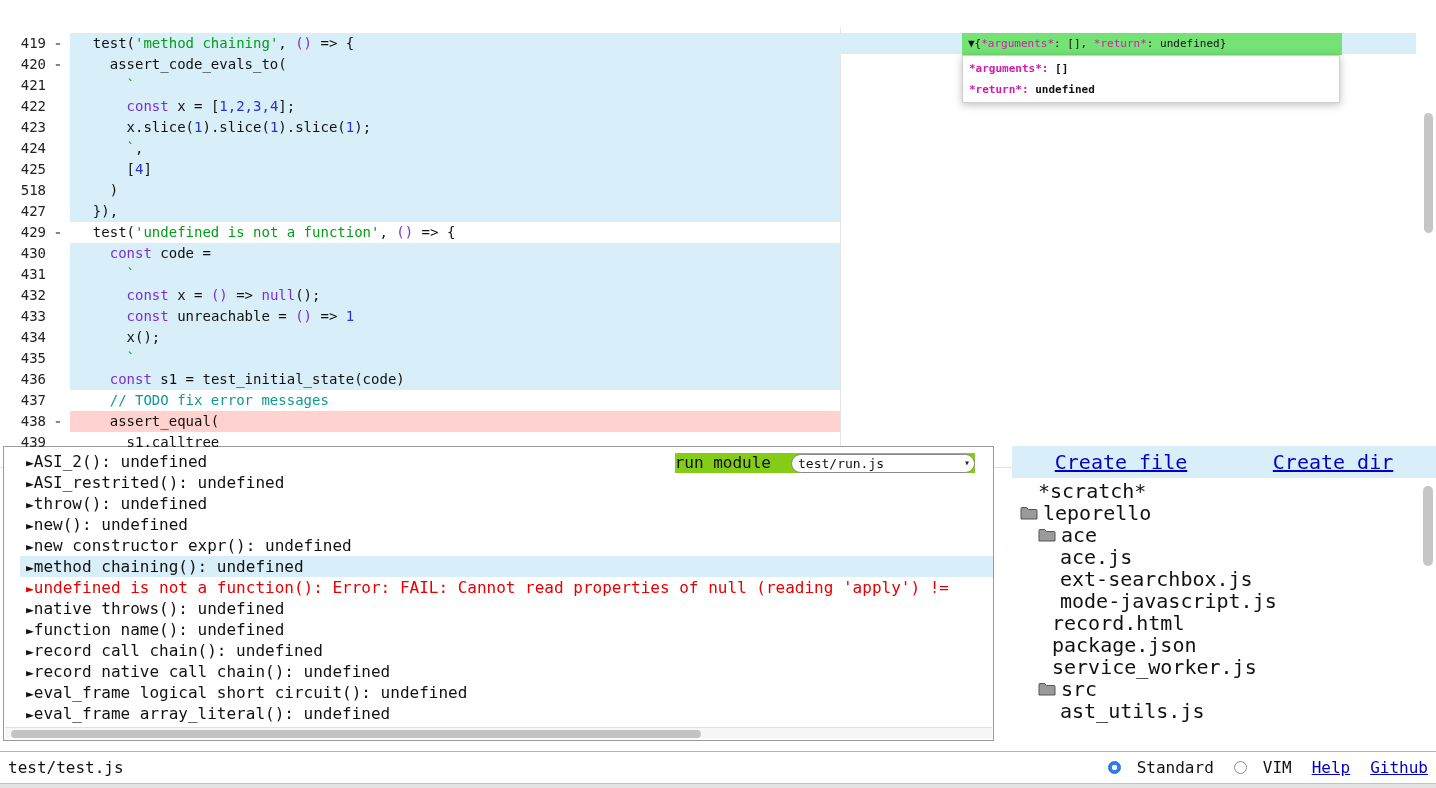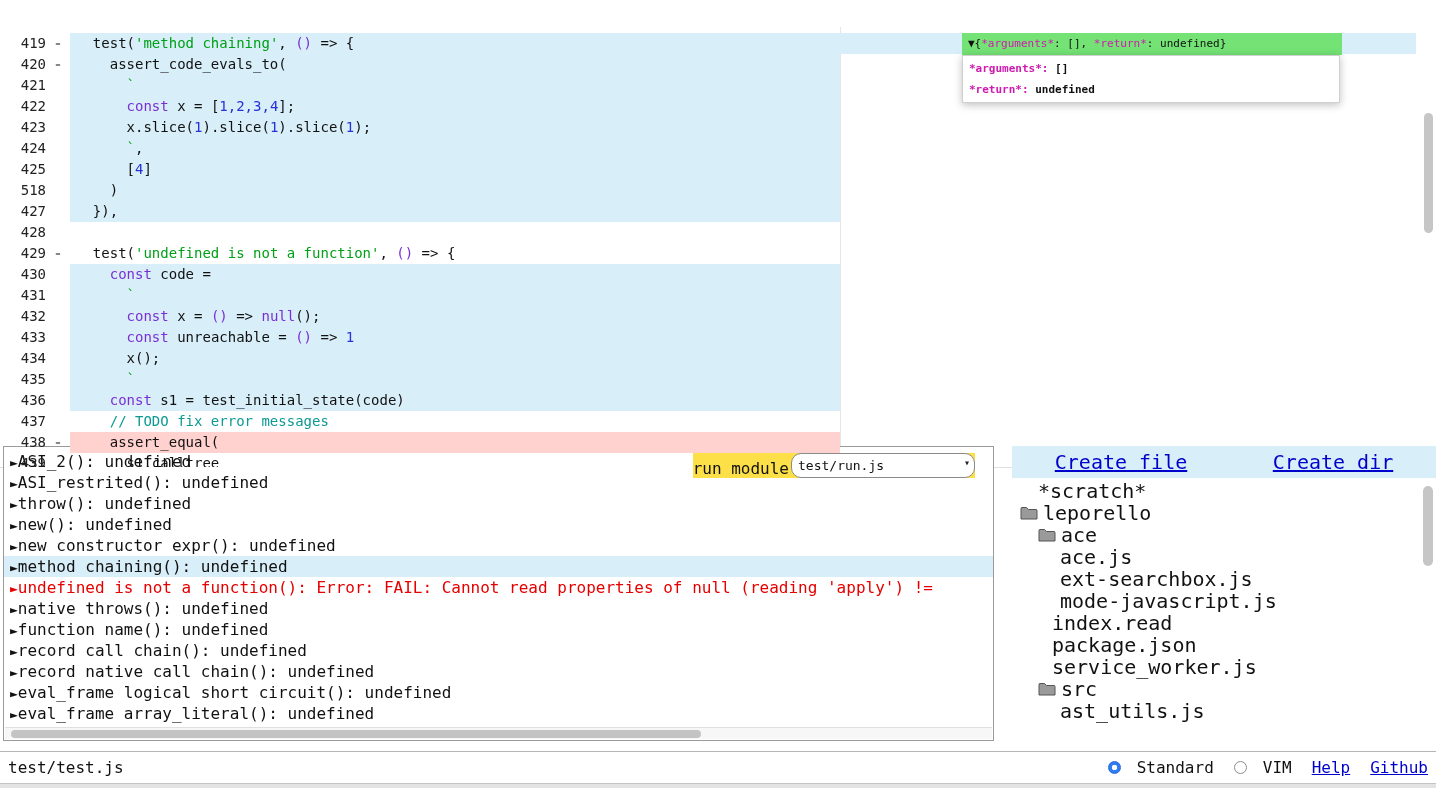--- a/index.html
+++ b/index.html
@@ -43,29 +43,29 @@
 
   
   .vscroll-ed { position:absolute; right:3px; top:2px; bottom:2px; width:9px; z-index:7; }
   .vthumb-ed  { position:absolute; top:84px; height:120px; width:9px; border-radius:5px; background:#c6c6c6; }
 
   
   .console {
     position:absolute; left:3px; top:446px; width:991px; height:295px;
     border:1px solid #9a9a9a; background:#fff; overflow:hidden; font-size:16px;
   }
-  .console-rows { position:absolute; top:4px; left:0; right:0; }
+  .console-rows { position:absolute; top:4px; left:16px; right:0; }
   .crow { height:21px; line-height:21px; white-space:pre; padding-left:6px; overflow:hidden; }
   .crow.selected { background:var(--selection,#d8eef8); }
   .crow.error    { color:var(--error-text,#e60000); }
   .arrow { font-size:13px; }
-  .run-module { position:absolute; top:6px; right:18px; display:flex; align-items:flex-end; gap:2px; font-size:16px; background:#fde047; }
+  .run-module { position:absolute; top:6px; right:18px; display:flex; align-items:flex-start; gap:20px; font-size:16px; background:#84cc16; }
   .selwrap { position:relative; display:inline-block; }
   select {
-    appearance:none; -webkit-appearance:none; width:184px; height:25px;
+    appearance:none; -webkit-appearance:none; width:184px; height:19px;
     border:1px solid #8a8a8a; border-radius:10px; background:#fff;
     font:13px "DejaVu Sans Mono","Liberation Mono",monospace; padding:0 18px 0 6px; color:#111;
   }
   .sel-arrow { position:absolute; right:5px; top:4px; font-size:10px; color:#222; pointer-events:none; }
   .hscroll { position:absolute; left:1px; right:1px; bottom:1px; height:12px; background:#f7f7f7; border-top:1px solid #e0e0e0; }
   .hthumb  { position:absolute; left:6px; top:2px; width:690px; height:8px; border-radius:4px; background:#c3c3c3; }
 
   
   .files { position:absolute; left:1012px; top:446px; width:424px; height:294px; overflow:hidden; font-size:20px; background:#fff; }
   .files-head { height:32px; background:var(--selection,#d8eef8); display:flex; align-items:center; justify-content:space-around; }
@@ -99,21 +99,20 @@
   <div class="ed-lines">
       <div class="ed-line"><span class="gut">419</span><span class="fold">-</span><span class="code"><span class="hl sel-full"></span><span class="segw"><span class="tok-pl">  test(</span><span class="tok-str">'method chaining'</span><span class="tok-pl">, </span><span class="tok-kw">()</span><span class="tok-pl"> =&gt; {</span></span></span></div>
       <div class="ed-line"><span class="gut">420</span><span class="fold">-</span><span class="code"><span class="hl sel"></span><span class="segw"><span class="tok-pl">    assert_code_evals_to(</span></span></span></div>
       <div class="ed-line"><span class="gut">421</span><span class="fold"></span><span class="code"><span class="hl sel"></span><span class="segw"><span class="tok-pl">      </span><span class="tok-str">`</span></span></span></div>
       <div class="ed-line"><span class="gut">422</span><span class="fold"></span><span class="code"><span class="hl sel"></span><span class="segw"><span class="tok-pl">      </span><span class="tok-kw">const</span><span class="tok-pl"> x = [</span><span class="tok-num">1,2,3,4</span><span class="tok-pl">];</span></span></span></div>
       <div class="ed-line"><span class="gut">423</span><span class="fold"></span><span class="code"><span class="hl sel"></span><span class="segw"><span class="tok-pl">      x.slice(</span><span class="tok-num">1</span><span class="tok-pl">).slice(</span><span class="tok-num">1</span><span class="tok-pl">).slice(</span><span class="tok-num">1</span><span class="tok-pl">);</span></span></span></div>
       <div class="ed-line"><span class="gut">424</span><span class="fold"></span><span class="code"><span class="hl sel"></span><span class="segw"><span class="tok-pl">      </span><span class="tok-str">`</span><span class="tok-pl">,</span></span></span></div>
       <div class="ed-line"><span class="gut">425</span><span class="fold"></span><span class="code"><span class="hl sel"></span><span class="segw"><span class="tok-pl">      [</span><span class="tok-num">4</span><span class="tok-pl">]</span></span></span></div>
       <div class="ed-line"><span class="gut">518</span><span class="fold"></span><span class="code"><span class="hl sel"></span><span class="segw"><span class="tok-pl">    )</span></span></span></div>
       <div class="ed-line"><span class="gut">427</span><span class="fold"></span><span class="code"><span class="hl sel"></span><span class="segw"><span class="tok-pl">  }),</span></span></span></div>
-      <div class="ed-line"><span class="gut">428</span><span class="fold"></span><span class="code"><span class="segw"></span></span></div>
       <div class="ed-line"><span class="gut">429</span><span class="fold">-</span><span class="code"><span class="segw"><span class="tok-pl">  test(</span><span class="tok-str">'undefined is not a function'</span><span class="tok-pl">, </span><span class="tok-kw">()</span><span class="tok-pl"> =&gt; {</span></span></span></div>
       <div class="ed-line"><span class="gut">430</span><span class="fold"></span><span class="code"><span class="hl sel"></span><span class="segw"><span class="tok-pl">    </span><span class="tok-kw">const</span><span class="tok-pl"> code =</span></span></span></div>
       <div class="ed-line"><span class="gut">431</span><span class="fold"></span><span class="code"><span class="hl sel"></span><span class="segw"><span class="tok-pl">      </span><span class="tok-str">`</span></span></span></div>
       <div class="ed-line"><span class="gut">432</span><span class="fold"></span><span class="code"><span class="hl sel"></span><span class="segw"><span class="tok-pl">      </span><span class="tok-kw">const</span><span class="tok-pl"> x = </span><span class="tok-kw">()</span><span class="tok-pl"> =&gt; </span><span class="tok-kw">null</span><span class="tok-pl">();</span></span></span></div>
       <div class="ed-line"><span class="gut">433</span><span class="fold"></span><span class="code"><span class="hl sel"></span><span class="segw"><span class="tok-pl">      </span><span class="tok-kw">const</span><span class="tok-pl"> unreachable = </span><span class="tok-kw">()</span><span class="tok-pl"> =&gt; </span><span class="tok-num">1</span></span></span></div>
       <div class="ed-line"><span class="gut">434</span><span class="fold"></span><span class="code"><span class="hl sel"></span><span class="segw"><span class="tok-pl">      x();</span></span></span></div>
       <div class="ed-line"><span class="gut">435</span><span class="fold"></span><span class="code"><span class="hl sel"></span><span class="segw"><span class="tok-pl">      </span><span class="tok-str">`</span></span></span></div>
       <div class="ed-line"><span class="gut">436</span><span class="fold"></span><span class="code"><span class="hl sel"></span><span class="segw"><span class="tok-pl">    </span><span class="tok-kw">const</span><span class="tok-pl"> s1 = test_initial_state(code)</span></span></span></div>
       <div class="ed-line"><span class="gut">437</span><span class="fold"></span><span class="code"><span class="segw"><span class="tok-pl">    </span><span class="tok-com">// TODO fix error messages</span></span></span></div>
       <div class="ed-line"><span class="gut">438</span><span class="fold">-</span><span class="code"><span class="hl err"></span><span class="segw"><span class="tok-pl">    assert_equal(</span></span></span></div>
@@ -170,21 +169,21 @@
       <div class="trow ind1"><span>*scratch*</span></div>
       <div class="trow ind0"><svg class="fico" width="18" height="14" viewBox="0 0 18 14">
           <path d="M1 13 V2.5 Q1 1.5 2 1.5 h4.5 l2 2 h7.5 q1 0 1 1 V13 z" fill="#9a9a9a" stroke="#555" stroke-width="1"></path>
         </svg><span>leporello</span></div>
       <div class="trow ind1"><svg class="fico" width="18" height="14" viewBox="0 0 18 14">
           <path d="M1 13 V2.5 Q1 1.5 2 1.5 h4.5 l2 2 h7.5 q1 0 1 1 V13 z" fill="#9a9a9a" stroke="#555" stroke-width="1"></path>
         </svg><span>ace</span></div>
       <div class="trow ind3"><span>ace.js</span></div>
       <div class="trow ind3"><span>ext-searchbox.js</span></div>
       <div class="trow ind3"><span>mode-javascript.js</span></div>
-      <div class="trow ind2"><span>index.read</span></div>
+      <div class="trow ind2"><span>record.html</span></div>
       <div class="trow ind2"><span>package.json</span></div>
       <div class="trow ind2"><span>service_worker.js</span></div>
       <div class="trow ind1"><svg class="fico" width="18" height="14" viewBox="0 0 18 14">
           <path d="M1 13 V2.5 Q1 1.5 2 1.5 h4.5 l2 2 h7.5 q1 0 1 1 V13 z" fill="#9a9a9a" stroke="#555" stroke-width="1"></path>
         </svg><span>src</span></div>
       <div class="trow ind3"><span>ast_utils.js</span></div>
     </div>
   <div class="vscroll-f">
     <div class="vthumb-f"></div>
   </div>

